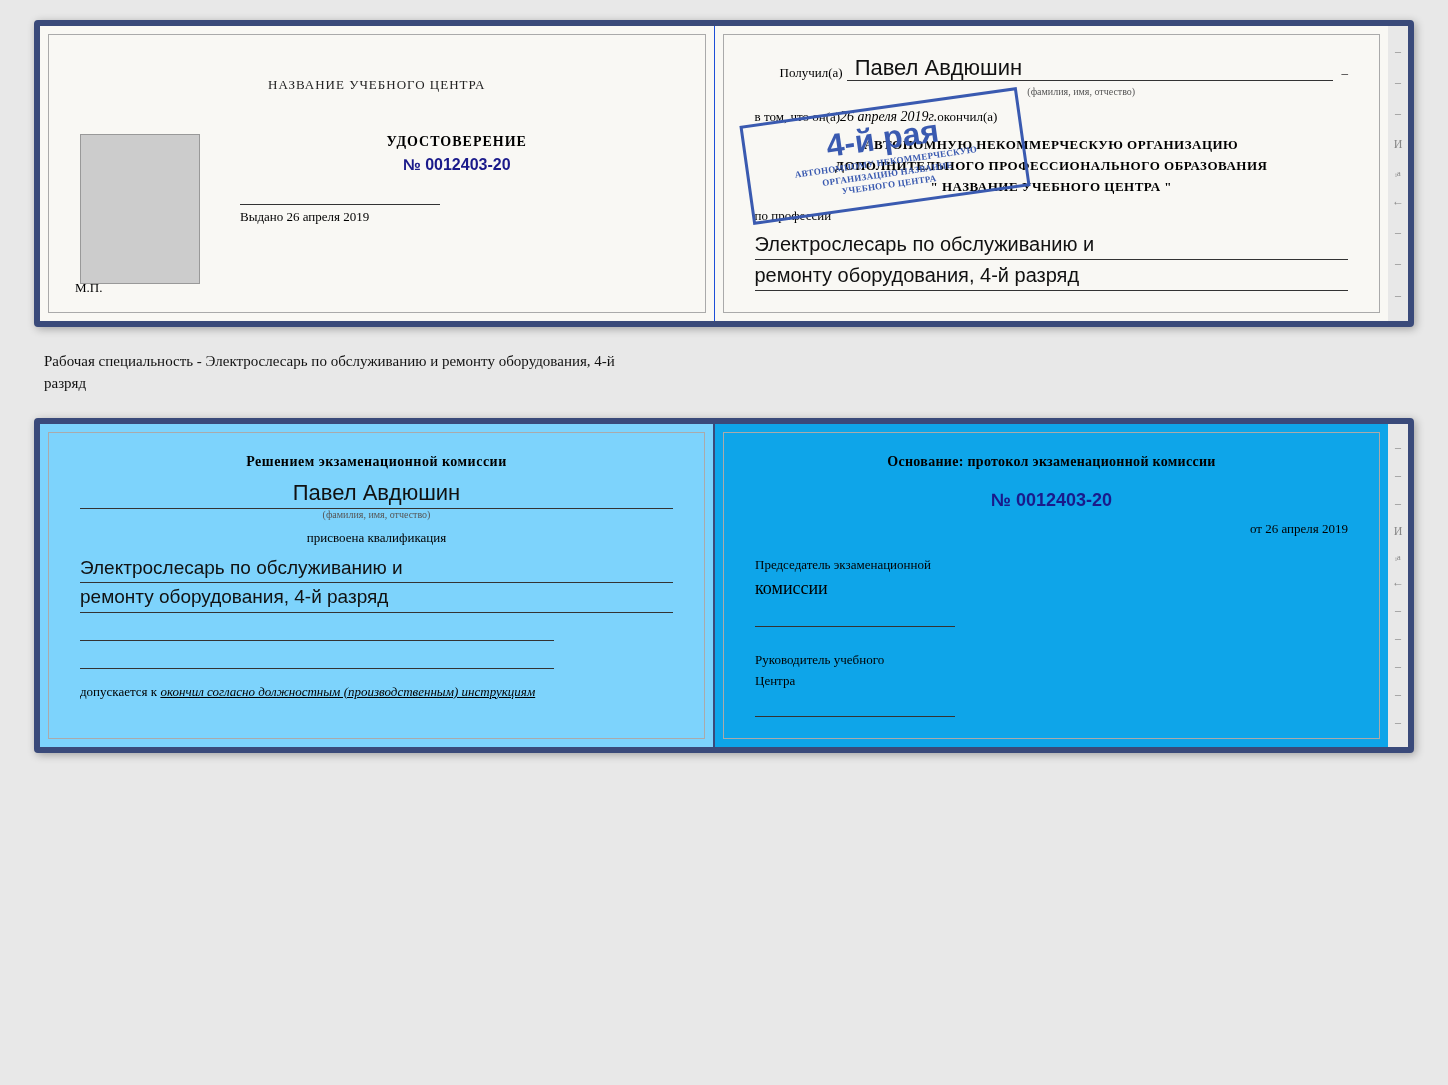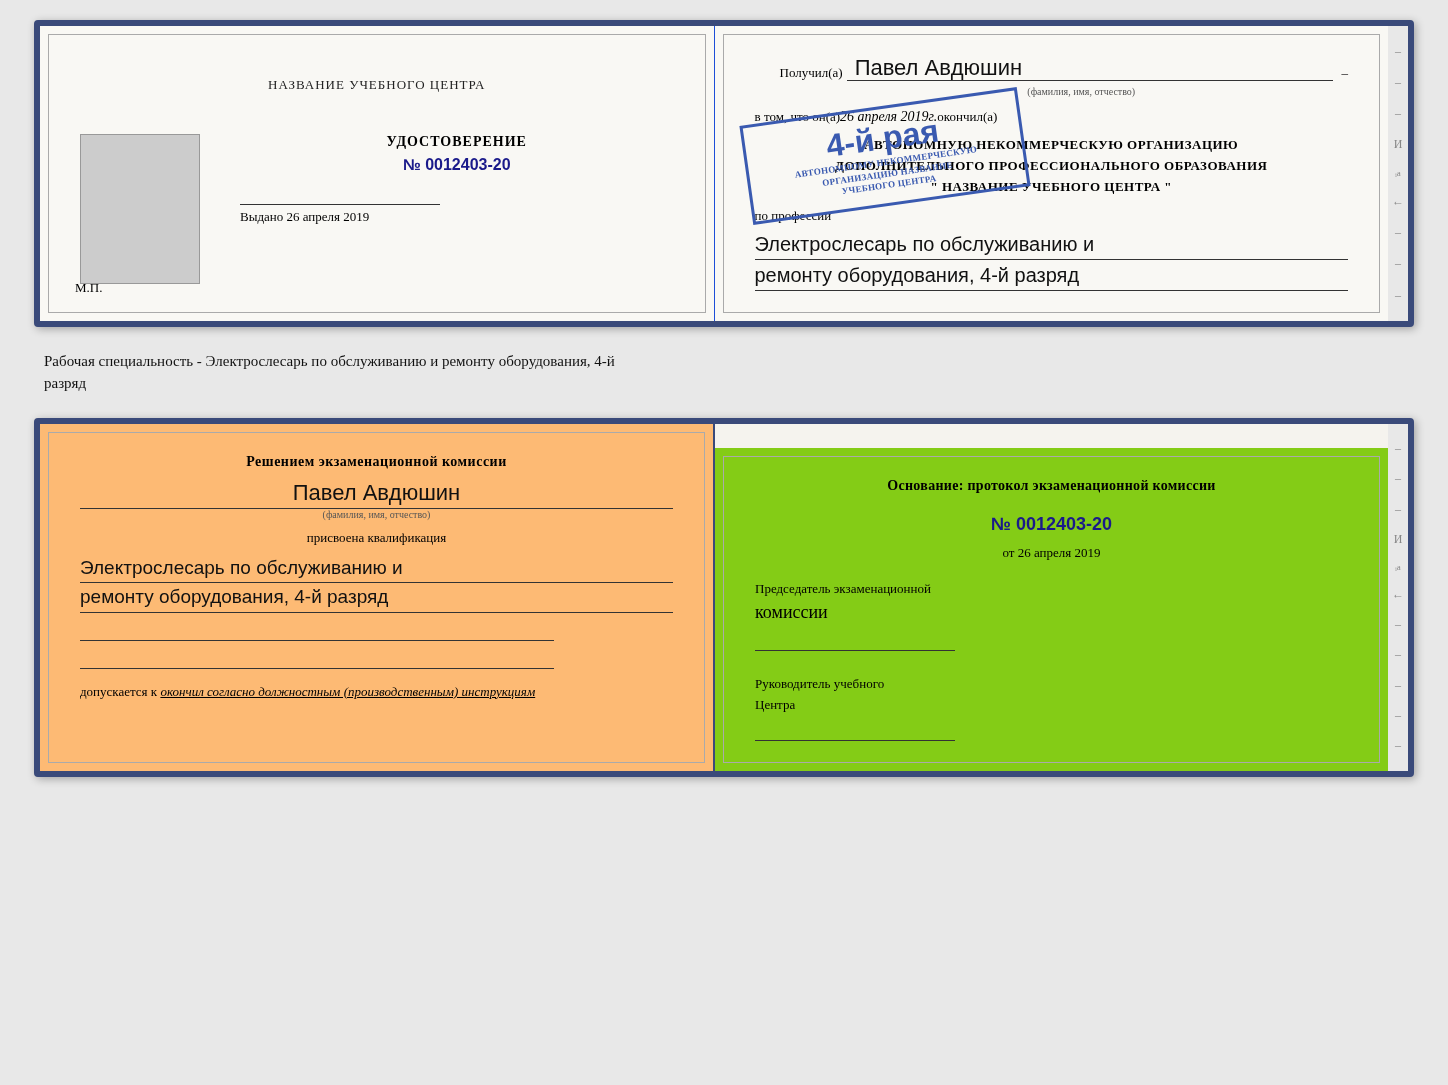--- a/index.html
+++ b/index.html
@@ -212,28 +212,27 @@
       border-radius: 4px;
       background: #f5f3ee;
       box-shadow: 2px 2px 8px rgba(0,0,0,0.3);
     }
 
     .page-bottom-left {
       flex: 1;
       padding: 30px 40px;
       border-right: 2px solid #3a4a7a;
       position: relative;
-      background: #fdba74;
+      background: #7dd3fc;
     }
     .page-bottom-right {
       flex: 1;
       padding: 30px 40px;
       position: relative;
-      background: #84cc16;
-      margin-top: 24px;
+      background: #0ea5e9;
     }
 
     .page-bottom-left::before,
     .page-bottom-right::before {
       content: '';
       position: absolute;
       top: 8px; left: 8px; right: 8px; bottom: 8px;
       border: 1px solid #aaa;
       pointer-events: none;
     }
@@ -441,21 +440,21 @@
     <div class="sig-line" style="border-bottom:1px solid #333; height:20px; margin-bottom:8px; width:80%;"></div>
     <div class="dopuskaetsya" style="font-size:13px; margin-top:15px;">
       <span>допускается к</span>
       <span class="italic-underline" style="font-style:italic; text-decoration:underline;">окончил согласно должностным (производственным) инструкциям</span>
     </div>
   </div>
 
   <div class="page-bottom-right bottom-right">
     <div class="osnov-title" style="font-size:14px; font-weight:bold; letter-spacing:0.3px; margin-bottom:20px; text-align:center;">Основание: протокол экзаменационной комиссии</div>
     <div class="protocol-num" style="font-size:18px; font-weight:bold; color:#1a1a8a; font-family:Arial,sans-serif; text-align:center; margin-bottom:10px;">№ 0012403-20</div>
-    <div class="ot-date" style="font-size:13px; text-align:center; margin-bottom:20px;">
+    <div class="ot-date" style="font-size:13px; text-align:right; margin-bottom:20px;">
       <span>от</span>
       <span>26 апреля 2019</span>
     </div>
     <div class="chairman-label" style="font-size:13px;">Председатель экзаменационной</div>
     <div class="chairman-label" style="font-size:18px; margin-bottom:8px;">комиссии</div>
     <div class="sig-line-r" style="border-bottom:1px solid #333; height:20px; width:200px; margin-bottom:25px;"></div>
     <div class="rukov-label" style="font-size:13px;">Руководитель учебного</div>
     <div class="rukov-label" style="font-size:13px; margin-bottom:8px;">Центра</div>
     <div class="sig-line-r2" style="border-bottom:1px solid #333; height:20px; width:200px;"></div>
   </div>

